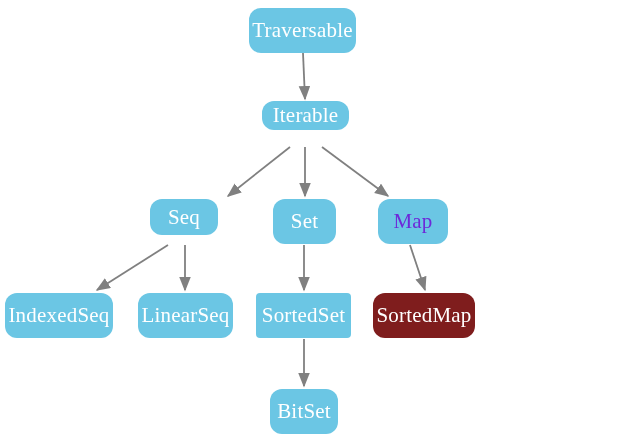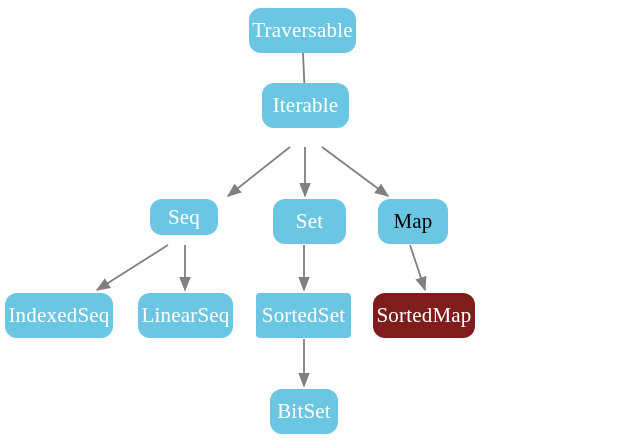--- a/index.html
+++ b/index.html
@@ -66,30 +66,30 @@
         <line x1="304" y1="245" x2="304" y2="290" stroke="#808080" stroke-width="1.8" marker-end="url(#arrowhead)"></line>
         <line x1="410" y1="245" x2="425" y2="290" stroke="#808080" stroke-width="1.8" marker-end="url(#arrowhead)"></line>
         <line x1="304" y1="339" x2="304" y2="386" stroke="#808080" stroke-width="1.8" marker-end="url(#arrowhead)"></line>
       </g>
   </svg>
 
   <div id="nodes">
       <div class="node" style="left: 249px; top: 8px; width: 107px; height: 45px; background: rgb(107, 198, 228); color: rgb(255, 255, 255); border-radius: 12px;">
         <span class="node-label">Traversable</span>
       </div>
-      <div class="node" style="left: 262px; top: 83px; width: 87px; height: 45px; background: rgb(107, 198, 228); color: rgb(255, 255, 255); border-radius: 12px;">
+      <div class="node" style="left: 262px; top: 101px; width: 87px; height: 29px; background: rgb(107, 198, 228); color: rgb(255, 255, 255); border-radius: 12px;">
         <span class="node-label">Iterable</span>
       </div>
       <div class="node" style="left: 150px; top: 199px; width: 68px; height: 36px; background: rgb(107, 198, 228); color: rgb(255, 255, 255); border-radius: 12px;">
         <span class="node-label">Seq</span>
       </div>
-      <div class="node" style="left: 273px; top: 199px; width: 73px; height: 45px; background: rgb(107, 198, 228); color: rgb(255, 255, 255); border-radius: 12px;">
+      <div class="node" style="left: 273px; top: 199px; width: 63px; height: 45px; background: rgb(107, 198, 228); color: rgb(255, 255, 255); border-radius: 12px;">
         <span class="node-label">Set</span>
       </div>
-      <div class="node" style="left: 378px; top: 199px; width: 70px; height: 45px; background: rgb(107, 198, 228); color: #000000; border-radius: 12px;">
+      <div class="node" style="left: 378px; top: 199px; width: 70px; height: 45px; background: rgb(107, 198, 228); color: #6d28d9; border-radius: 12px;">
         <span class="node-label">Map</span>
       </div>
       <div class="node" style="left: 5px; top: 293px; width: 108px; height: 45px; background: rgb(107, 198, 228); color: rgb(255, 255, 255); border-radius: 12px; justify-content: center;">
         <span class="node-label">IndexedSeq</span>
       </div>
       <div class="node" style="left: 138px; top: 293px; width: 95px; height: 45px; background: rgb(107, 198, 228); color: rgb(255, 255, 255); border-radius: 12px;">
         <span class="node-label">LinearSeq</span>
       </div>
       <div class="node" style="left: 256px; top: 293px; width: 95px; height: 45px; background: rgb(107, 198, 228); color: rgb(255, 255, 255); border-radius: 4px;">
         <span class="node-label">SortedSet</span>

